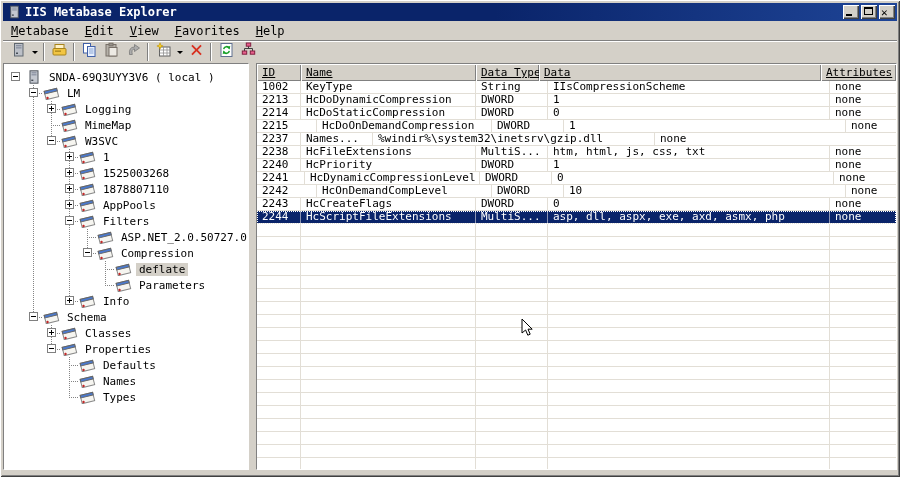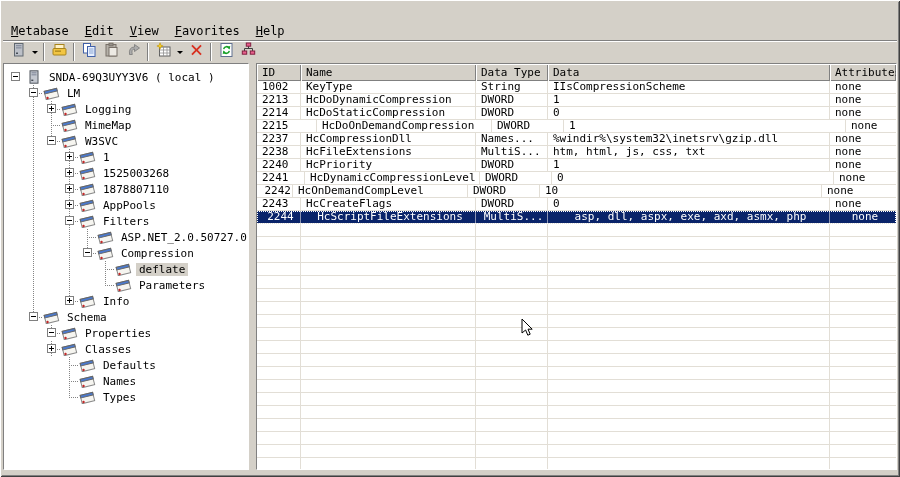--- a/index.html
+++ b/index.html
@@ -66,38 +66,58 @@
   .tconn .vt{left:8px;top:0;height:8px;width:1px;background:repeating-linear-gradient(to bottom,#848484 0 1px,transparent 1px 2px);}
   .tconn .vb{left:8px;top:8px;bottom:0;width:1px;background:repeating-linear-gradient(to bottom,#848484 0 1px,transparent 1px 2px);}
   .tconn .hl{left:8px;top:8px;width:10px;height:1px;background:repeating-linear-gradient(to right,#848484 0 1px,transparent 1px 2px);}
   .expander{position:absolute;left:4px;top:3px;width:9px;height:9px;background:#fff;border:1px solid #808080;}
   .expander .hbar{position:absolute;left:1px;top:3px;width:5px;height:1px;background:#000;}
   .expander .vbar{position:absolute;left:3px;top:1px;width:1px;height:5px;background:#000;}
   .ticon2{width:17px;height:14px;margin-right:4px;flex:0 0 auto;}
   .tlabel{padding:0 3px;line-height:13px;color:#000;}
   .tlabel.sel{background:#D4D0C8;}
   
-  #lheader{display:flex;height:17px;background:#000000;}
+  #lheader{display:flex;height:17px;background:#000000;text-decoration:underline;}
   .hcell{
     flex:0 0 auto;padding:1px 1px 0 5px;font-size:11px;line-height:15px;color:#000;white-space:nowrap;overflow:hidden;
     background:#D4D0C8;box-shadow:inset 1px 1px 0 #fff,inset -1px -1px 0 #808080;
   }
   .hcell.last{flex:1 1 auto;}
   .lrow{display:flex;height:13px;border-bottom:1px solid #E2DED6;}
   .lcell{flex:0 0 auto;padding:0 1px 0 5px;line-height:12px;white-space:nowrap;overflow:hidden;border-right:1px solid #E2DED6;color:#000;}
   .lcell.last{flex:1 1 auto;border-right:none;}
   .lrow.sel{background:#0A246A;outline:1px dotted #fff;outline-offset:-1px;}
-  .lrow.sel .lcell{color:#fff;border-right-color:#8C94B4;text-align:center;}
+  .lrow.sel .lcell{color:#fff;border-right-color:#8C94B4;}
   #cursor{position:absolute;left:521px;top:318px;width:13px;height:20px;}
 </style>
 </head>
 <body>
 
 <div id="win">
 
+  <div id="titlebar">
+    <svg id="appicon" viewBox="0 0 17 14">
+      <rect x="5" y="0.8" width="8" height="12.4" fill="#C4C8D0" stroke="#50565E"></rect>
+      <rect x="6.5" y="2.2" width="5" height="1.2" fill="#8890A0"></rect>
+      <rect x="6.5" y="4.2" width="5" height="1.2" fill="#8890A0"></rect>
+      <rect x="6.3" y="9.6" width="2" height="1.4" fill="#404650"></rect>
+    </svg>
+    <span id="title">IIS Metabase Explorer</span>
+    <span id="winbtns">
+      <span class="wbtn">
+          <span class="glyph-min"></span>
+        </span>
+      <span class="wbtn">
+          <span class="glyph-max"></span>
+        </span>
+      <span class="wbtn">
+          <span class="glyph-close">✕</span>
+        </span>
+    </span>
+  </div>
 
   <div id="menubar">
       <span class="menu-item"><u>M</u>etabase</span>
       <span class="menu-item"><u>E</u>dit</span>
       <span class="menu-item"><u>V</u>iew</span>
       <span class="menu-item"><u>F</u>avorites</span>
       <span class="menu-item"><u>H</u>elp</span>
     </div>
 
   <div id="toolbar">
@@ -494,53 +514,53 @@
               </g>
             </svg></span>
           <span class="tlabel">Schema</span>
         </div>
         <div class="trow">
           <span class="tguide"></span>
           <span class="tguide"></span>
           <span class="tconn">
             <i class="vt"></i>
             <i class="hl"></i>
+            <i class="vb"></i>
+            <span class="expander">
+              <span class="hbar"></span>
+              <span class="vbar"></span>
+            </span>
+          </span>
+          <span class="ticon2"><svg viewBox="0 0 17 14">
+              <g transform="rotate(-14 8 8)">
+                <rect x="2" y="3.8" width="12.8" height="8.6" fill="#F6F5F0" stroke="#888888"></rect>
+                <rect x="2" y="3.8" width="12.8" height="2.7" fill="#4A7AD0" stroke="#666666"></rect>
+                <circle cx="3.7" cy="11" r="1.2" fill="#C42828"></circle>
+              </g>
+            </svg></span>
+          <span class="tlabel">Classes</span>
+        </div>
+        <div class="trow">
+          <span class="tguide"></span>
+          <span class="tguide"></span>
+          <span class="tconn">
+            <i class="vt"></i>
+            <i class="hl"></i>
             <span class="expander">
               <span class="hbar"></span>
             </span>
           </span>
           <span class="ticon2"><svg viewBox="0 0 17 14">
               <g transform="rotate(-14 8 8)">
                 <rect x="2" y="3.8" width="12.8" height="8.6" fill="#F6F5F0" stroke="#888888"></rect>
                 <rect x="2" y="3.8" width="12.8" height="2.7" fill="#4A7AD0" stroke="#666666"></rect>
                 <circle cx="3.7" cy="11" r="1.2" fill="#C42828"></circle>
               </g>
             </svg></span>
           <span class="tlabel">Properties</span>
-        </div>
-        <div class="trow">
-          <span class="tguide"></span>
-          <span class="tguide"></span>
-          <span class="tconn">
-            <i class="vt"></i>
-            <i class="hl"></i>
-            <i class="vb"></i>
-            <span class="expander">
-              <span class="hbar"></span>
-              <span class="vbar"></span>
-            </span>
-          </span>
-          <span class="ticon2"><svg viewBox="0 0 17 14">
-              <g transform="rotate(-14 8 8)">
-                <rect x="2" y="3.8" width="12.8" height="8.6" fill="#F6F5F0" stroke="#888888"></rect>
-                <rect x="2" y="3.8" width="12.8" height="2.7" fill="#4A7AD0" stroke="#666666"></rect>
-                <circle cx="3.7" cy="11" r="1.2" fill="#C42828"></circle>
-              </g>
-            </svg></span>
-          <span class="tlabel">Classes</span>
         </div>
         <div class="trow">
           <span class="tguide"></span>
           <span class="tguide"></span>
           <span class="tguide"></span>
           <span class="tconn">
             <i class="vt"></i>
             <i class="hl"></i>
             <i class="vb"></i>
           </span>
@@ -587,21 +607,21 @@
               </g>
             </svg></span>
           <span class="tlabel">Types</span>
         </div>
       </div>
     <div id="splitter"></div>
     <div id="list">
       <div id="lheader">
           <span class="hcell" style="width: 44px;">ID</span>
           <span class="hcell" style="width: 175px;">Name</span>
-          <span class="hcell" style="width: 72px;">Data Type</span>
+          <span class="hcell" style="width: 63px;">Data Type</span>
           <span class="hcell" style="width: 282px;">Data</span>
           <span class="hcell last">Attributes</span>
         </div>
       <div id="lbody">
           <div class="lrow">
             <span class="lcell" style="width: 44px;">1002</span>
             <span class="lcell" style="width: 175px;">KeyType</span>
             <span class="lcell" style="width: 72px;">String</span>
             <span class="lcell" style="width: 282px;">IIsCompressionScheme</span>
             <span class="lcell last">none</span>
@@ -622,21 +642,20 @@
           </div>
           <div class="lrow">
             <span class="lcell" style="width: 60px;">2215</span>
             <span class="lcell" style="width: 175px;">HcDoOnDemandCompression</span>
             <span class="lcell" style="width: 72px;">DWORD</span>
             <span class="lcell" style="width: 282px;">1</span>
             <span class="lcell last">none</span>
           </div>
           <div class="lrow">
             <span class="lcell" style="width: 44px;">2237</span>
-            <span class="lcell" style="width: 175px;">HcCompressionDll</span>
             <span class="lcell" style="width: 72px;">Names...</span>
             <span class="lcell" style="width: 282px;">%windir%\system32\inetsrv\gzip.dll</span>
             <span class="lcell last">none</span>
           </div>
           <div class="lrow">
             <span class="lcell" style="width: 44px;">2238</span>
             <span class="lcell" style="width: 175px;">HcFileExtensions</span>
             <span class="lcell" style="width: 72px;">MultiS...</span>
             <span class="lcell" style="width: 282px;">htm, html, js, css, txt</span>
             <span class="lcell last">none</span>
@@ -649,21 +668,21 @@
             <span class="lcell last">none</span>
           </div>
           <div class="lrow">
             <span class="lcell" style="width: 48px;">2241</span>
             <span class="lcell" style="width: 175px;">HcDynamicCompressionLevel</span>
             <span class="lcell" style="width: 72px;">DWORD</span>
             <span class="lcell" style="width: 282px;">0</span>
             <span class="lcell last">none</span>
           </div>
           <div class="lrow">
-            <span class="lcell" style="width: 36px; text-align: right;">2242</span>
+            <span class="lcell" style="width: 60px;">2242</span>
             <span class="lcell" style="width: 175px;">HcOnDemandCompLevel</span>
             <span class="lcell" style="width: 72px;">DWORD</span>
             <span class="lcell" style="width: 282px;">10</span>
             <span class="lcell last">none</span>
           </div>
           <div class="lrow">
             <span class="lcell" style="width: 44px;">2243</span>
             <span class="lcell" style="width: 175px;">HcCreateFlags</span>
             <span class="lcell" style="width: 72px;">DWORD</span>
             <span class="lcell" style="width: 282px;">0</span>

